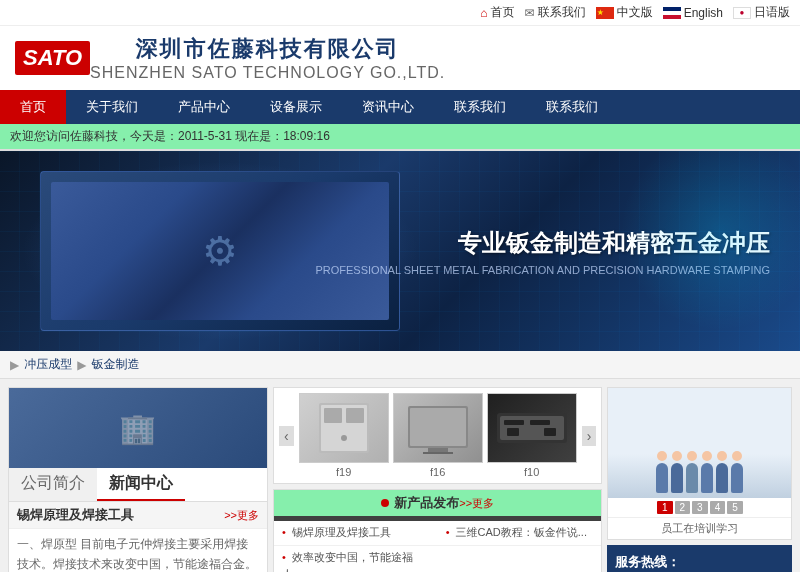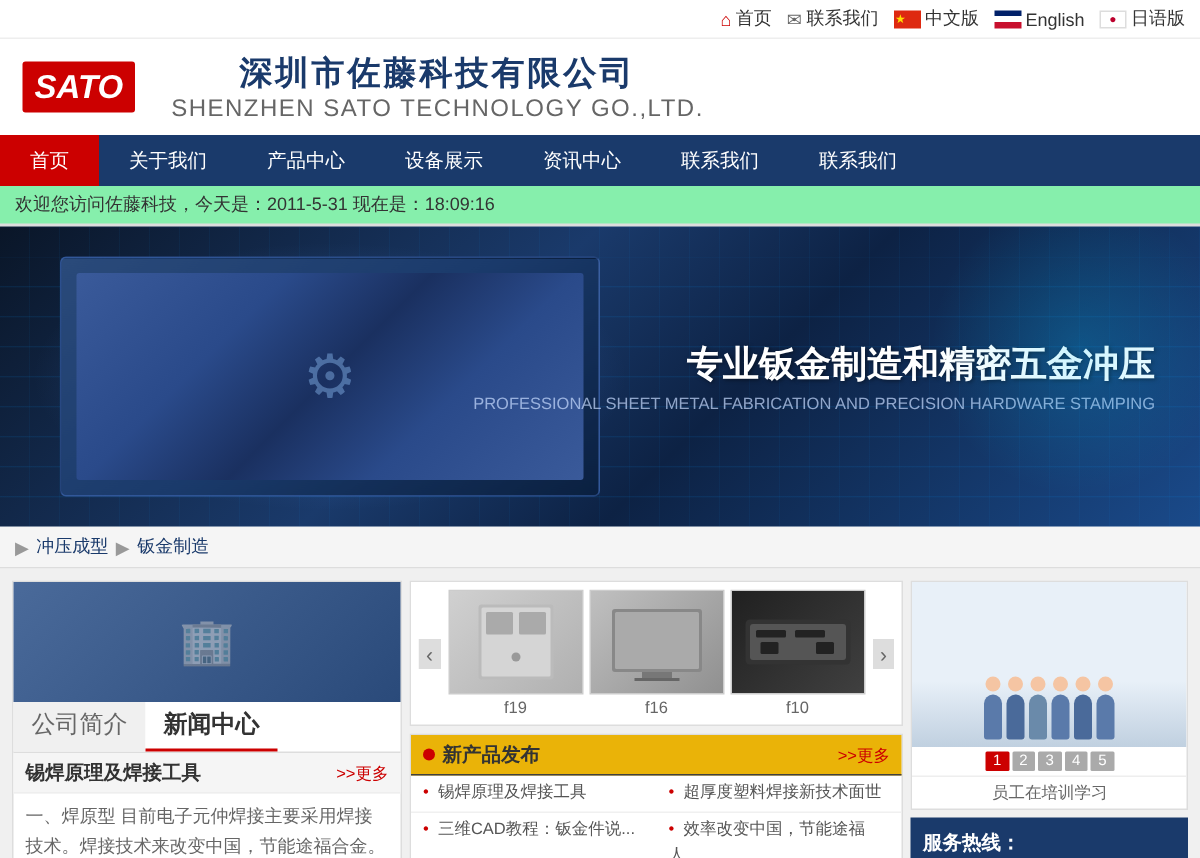--- a/index.html
+++ b/index.html
@@ -10,21 +10,21 @@
     #top-bar { display: flex; align-items: center; justify-content: flex-end; padding: 4px 10px; font-size: 12px; gap: 10px; border-bottom: 1px solid #eee; }
     .top-bar-item { display: flex; align-items: center; gap: 3px; cursor: pointer; color: #333; text-decoration: none; }
     .flag-icon { width: 18px; height: 12px; display: inline-block; }
     .flag-cn { background: linear-gradient(to bottom, #DE2910 100%); position: relative; }
     .flag-cn::before { content: '★'; color: #FFDE00; font-size: 8px; position: absolute; top: 0; left: 1px; line-height: 12px; }
     .flag-en { background: linear-gradient(to bottom, #012169 33%, #fff 33%, #fff 66%, #c8102e 66%); }
     .flag-jp { background: #fff; border: 1px solid #ddd; display: flex; align-items: center; justify-content: center; }
     .flag-jp::after { content: '●'; color: #BC002D; font-size: 8px; line-height: 12px; }
 
     #logo-area { display: flex; align-items: center; padding: 8px 15px; }
-    #logo { display: flex; align-items: center; gap: 24px; }
+    #logo { display: flex; align-items: center; gap: 0; }
     .logo-box { background: #c00; color: #fff; font-size: 22px; font-weight: bold; padding: 4px 8px; border-radius: 2px; font-style: italic; }
     .logo-text { display: flex; flex-direction: column; align-items: center; }
     .logo-cn { font-size: 22px; font-weight: bold; color: #1a3a6b; letter-spacing: 2px; }
     .logo-en { font-size: 16px; color: #666; letter-spacing: 1px; }
 
     
     #nav { background: #1a3a6b; display: flex; align-items: center; }
     .nav-item { padding: 8px 20px; color: #fff; cursor: pointer; font-size: 13px; white-space: nowrap; }
     .nav-item.active { background: #c00; }
 
@@ -77,21 +77,21 @@
     .prod-arrow { background: #ddd; border: none; cursor: pointer; padding: 2px 5px; font-size: 14px; color: #666; }
     .prod-items { display: flex; gap: 4px; flex: 1; justify-content: space-around; }
     .prod-item { display: flex; flex-direction: column; align-items: center; cursor: pointer; }
     .prod-thumb { width: 90px; height: 70px; background: #e8e8e8; border: 1px solid #ccc; display: flex; align-items: center; justify-content: center; font-size: 10px; color: #999; overflow: hidden; }
     .prod-thumb-1 { background: linear-gradient(135deg, #d0d0d0, #b0b0b0); }
     .prod-thumb-2 { background: linear-gradient(135deg, #c0c0c0, #909090); }
     .prod-thumb-3 { background: linear-gradient(135deg, #202020, #404040); }
     .prod-label { font-size: 11px; color: #666; margin-top: 3px; }
 
     .new-products { background: #fff; border: 1px solid #ddd; }
-    .section-header { display: flex; align-items: center; justify-content: space-between; padding: 4px 8px; background: #eab308; border-bottom: 1px solid #404040; }
+    .section-header { display: flex; align-items: center; justify-content: center; padding: 4px 8px; background: #86efac; border-bottom: 5px solid #404040; }
     .section-title-box { display: flex; align-items: center; gap: 5px; }
     .section-title-icon { width: 8px; height: 8px; background: #c00; border-radius: 50%; }
     .section-title { font-weight: bold; font-size: 13px; color: #333; }
     .section-items { display: grid; grid-template-columns: 1fr 1fr; gap: 0; }
     .section-item { padding: 3px 8px; border-bottom: 1px solid #f0f0f0; font-size: 11px; color: #555; line-height: 1.6; cursor: pointer; }
     .section-item .dot { color: #c00; margin-right: 3px; }
 
     
     #right-panel { width: 185px; flex-shrink: 0; }
     .right-video { background: #fff; border: 1px solid #ddd; margin-bottom: 5px; }
@@ -262,24 +262,20 @@
         </div>
         <span class="more-link">&gt;&gt;更多</span>
       </div>
       <div class="section-items">
         <div class="section-item">
           <span class="dot">•</span>
           <span>锡焊原理及焊接工具</span>
         </div>
         <div class="section-item">
           <span class="dot">•</span>
-          <span>超厚度塑料焊接新技术面世</span>
-        </div>
-        <div class="section-item">
-          <span class="dot">•</span>
           <span>三维CAD教程：钣金件说...</span>
         </div>
         <div class="section-item">
           <span class="dot">•</span>
           <span>效率改变中国，节能途福人...</span>
         </div>
 
       </div>
     </div>
   </div>

